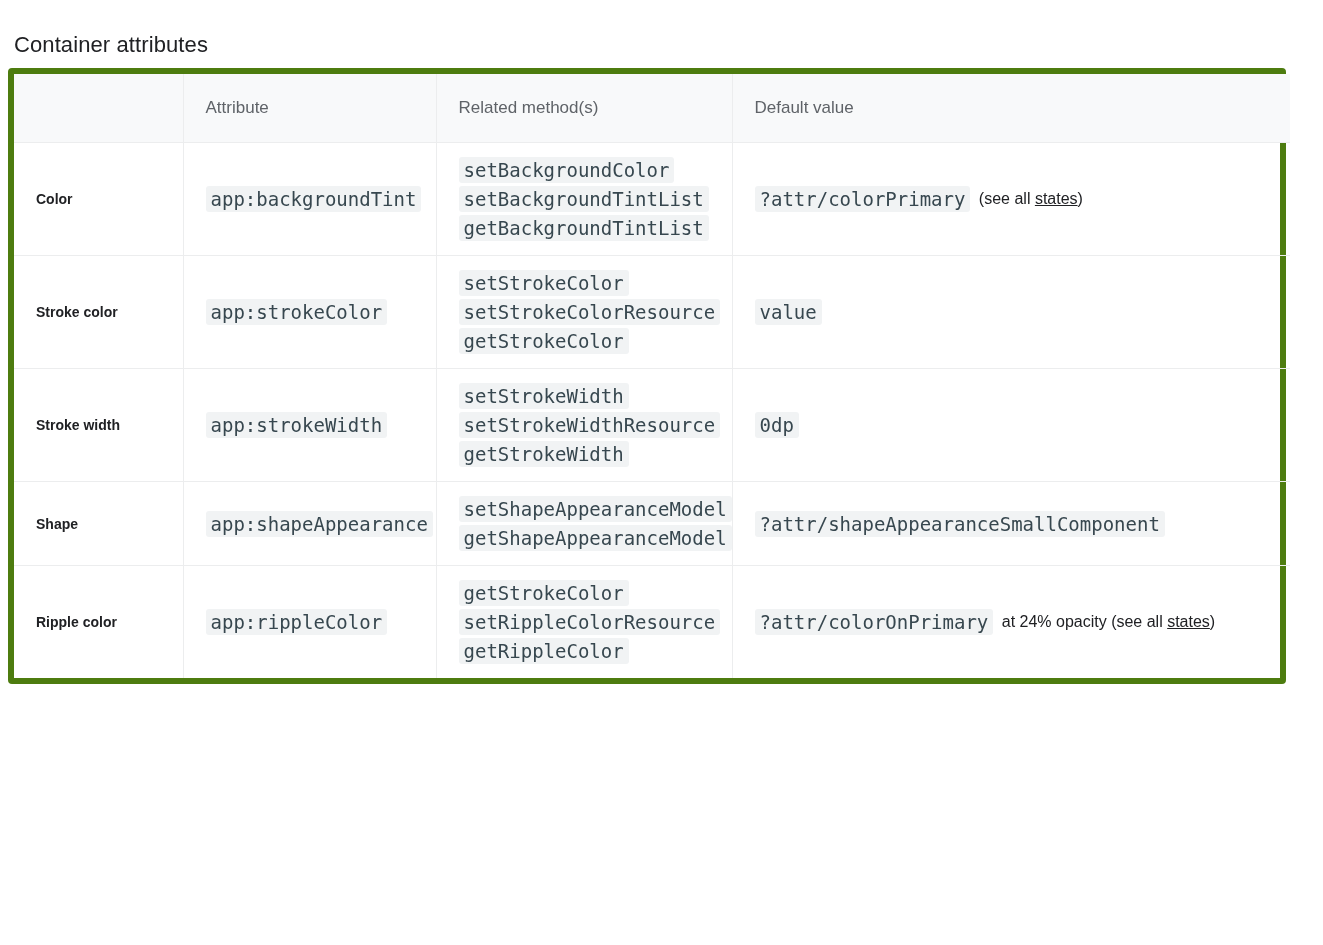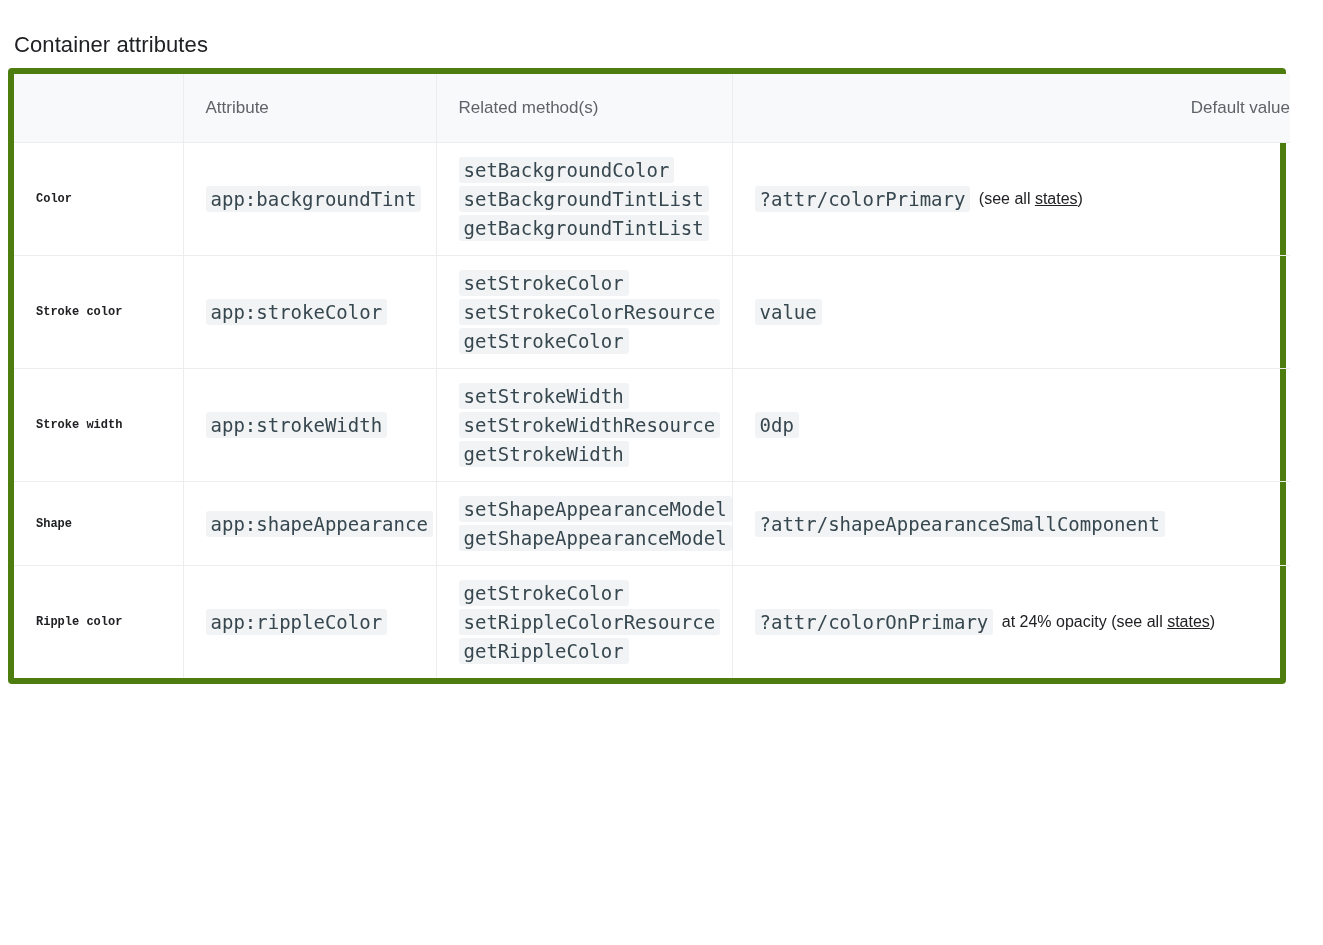--- a/index.html
+++ b/index.html
@@ -62,38 +62,37 @@
     font-weight: 400;
     font-size: 17px;
     color: #5f6368;
     padding: 24px 0 24px 22px;
     border-right: 1px solid #ecedee;
     border-bottom: 1px solid #ecedee;
     vertical-align: middle;
     height: 35px;
     box-sizing: border-box;
   }
-  thead th:last-child { border-right: none; text-align: right; }
+  thead th:last-child { border-right: none; }
 
   tbody td {
     border-right: 1px solid #ecedee;
     border-bottom: 1px solid #ecedee;
     vertical-align: middle;
     padding: 14px 0 14px 22px;
     box-sizing: border-box;
   }
   tbody td:last-child { border-right: none; }
   tbody tr:last-child td { border-bottom: none; }
 
   .row-label {
-    font-size: 12px;
+    font-size: 14px;
     font-weight: bold;
     color: #202124;
     line-height: 20px;
-    font-family: Liberation Mono, monospace;
   }
 
   .code {
     display: inline-block;
     font-family: "DejaVu Sans Mono", "Liberation Mono", monospace;
     font-size: 19px;
     line-height: 20px;
     background: #f1f3f4;
     color: #37474f;
     padding: 3px 5px;

